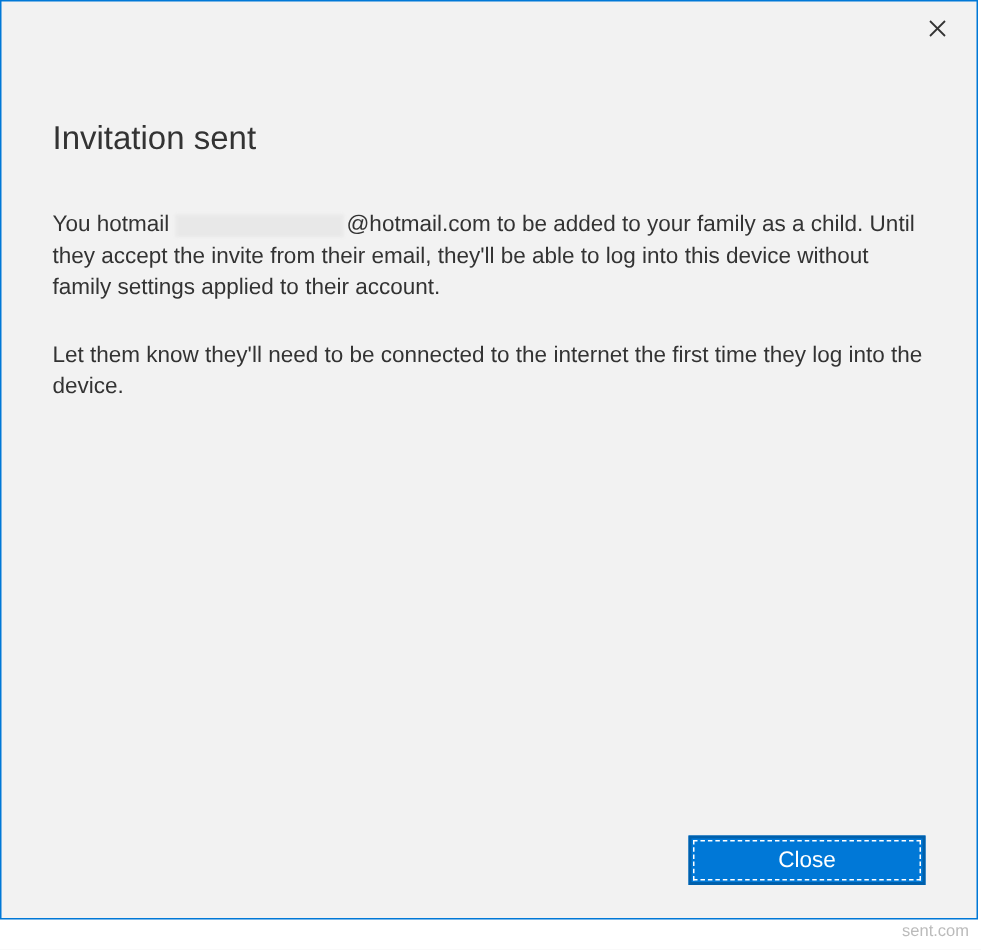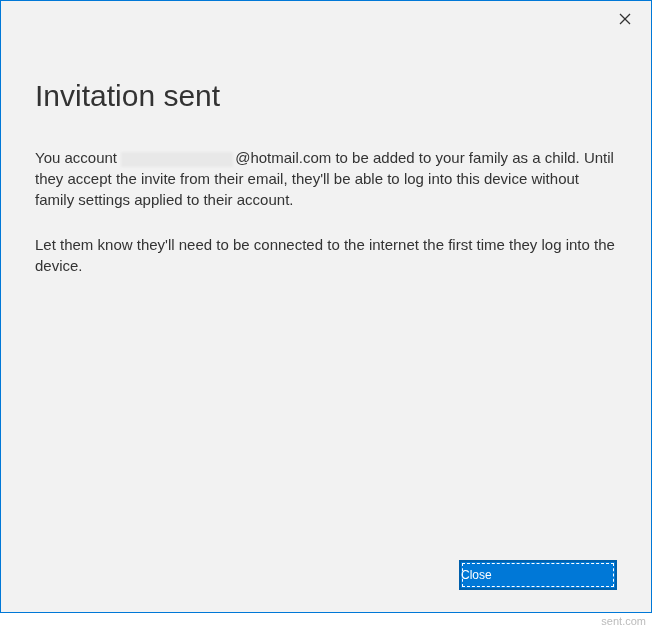--- a/index.html
+++ b/index.html
@@ -34,21 +34,21 @@
       justify-content: center;
     }
     .close-x svg {
       width: 12px;
       height: 12px;
     }
     .content {
       padding: 78px 34px 0 34px;
     }
     .title {
-      font-size: 30px;
+      font-size: 22px;
       font-weight: 400;
       color: #333333;
       margin-bottom: 34px;
     }
     .body-text {
       font-size: 15px;
       color: #333333;
       line-height: 1.4;
       margin-bottom: 24px;
     }
@@ -67,24 +67,24 @@
       right: 34px;
     }
     .primary-button {
       background: #0078d7;
       color: #ffffff;
       border: 2px solid #0060ac;
       outline: 1px dashed #ffffff;
       outline-offset: -4px;
       padding: 6px 0;
       width: 158px;
-      font-size: 12px;
+      font-size: 15px;
       font-family: inherit;
       cursor: pointer;
-      text-align: left;
+      text-align: center;
     }
     .watermark {
       position: absolute;
       bottom: 6px;
       right: 8px;
       font-size: 11px;
       color: #bbbbbb;
       font-family: Arial, sans-serif;
     }
   </style>
@@ -96,21 +96,21 @@
     <svg viewBox="0 0 12 12">
       <line x1="1" y1="1" x2="11" y2="11" stroke="#333" stroke-width="1.2"></line>
       <line x1="11" y1="1" x2="1" y2="11" stroke="#333" stroke-width="1.2"></line>
     </svg>
   </div>
 
   <div class="content">
     <h1 class="title">Invitation sent</h1>
 
     <p class="body-text">
-      <span>You account </span><span class="redacted"></span><span>@hotmail.com to be added to your family as a child. Until they accept the invite from their email, they'll be able to log into this device without family settings applied to their account.</span>
+      <span>You hotmail </span><span class="redacted"></span><span>@hotmail.com to be added to your family as a child. Until they accept the invite from their email, they'll be able to log into this device without family settings applied to their account.</span>
     </p>
 
     <p class="body-text">Let them know they'll need to be connected to the internet the first time they log into the device.</p>
   </div>
 
   <div class="button-bar">
     <button class="primary-button">Close</button>
   </div>
 </div>
 

